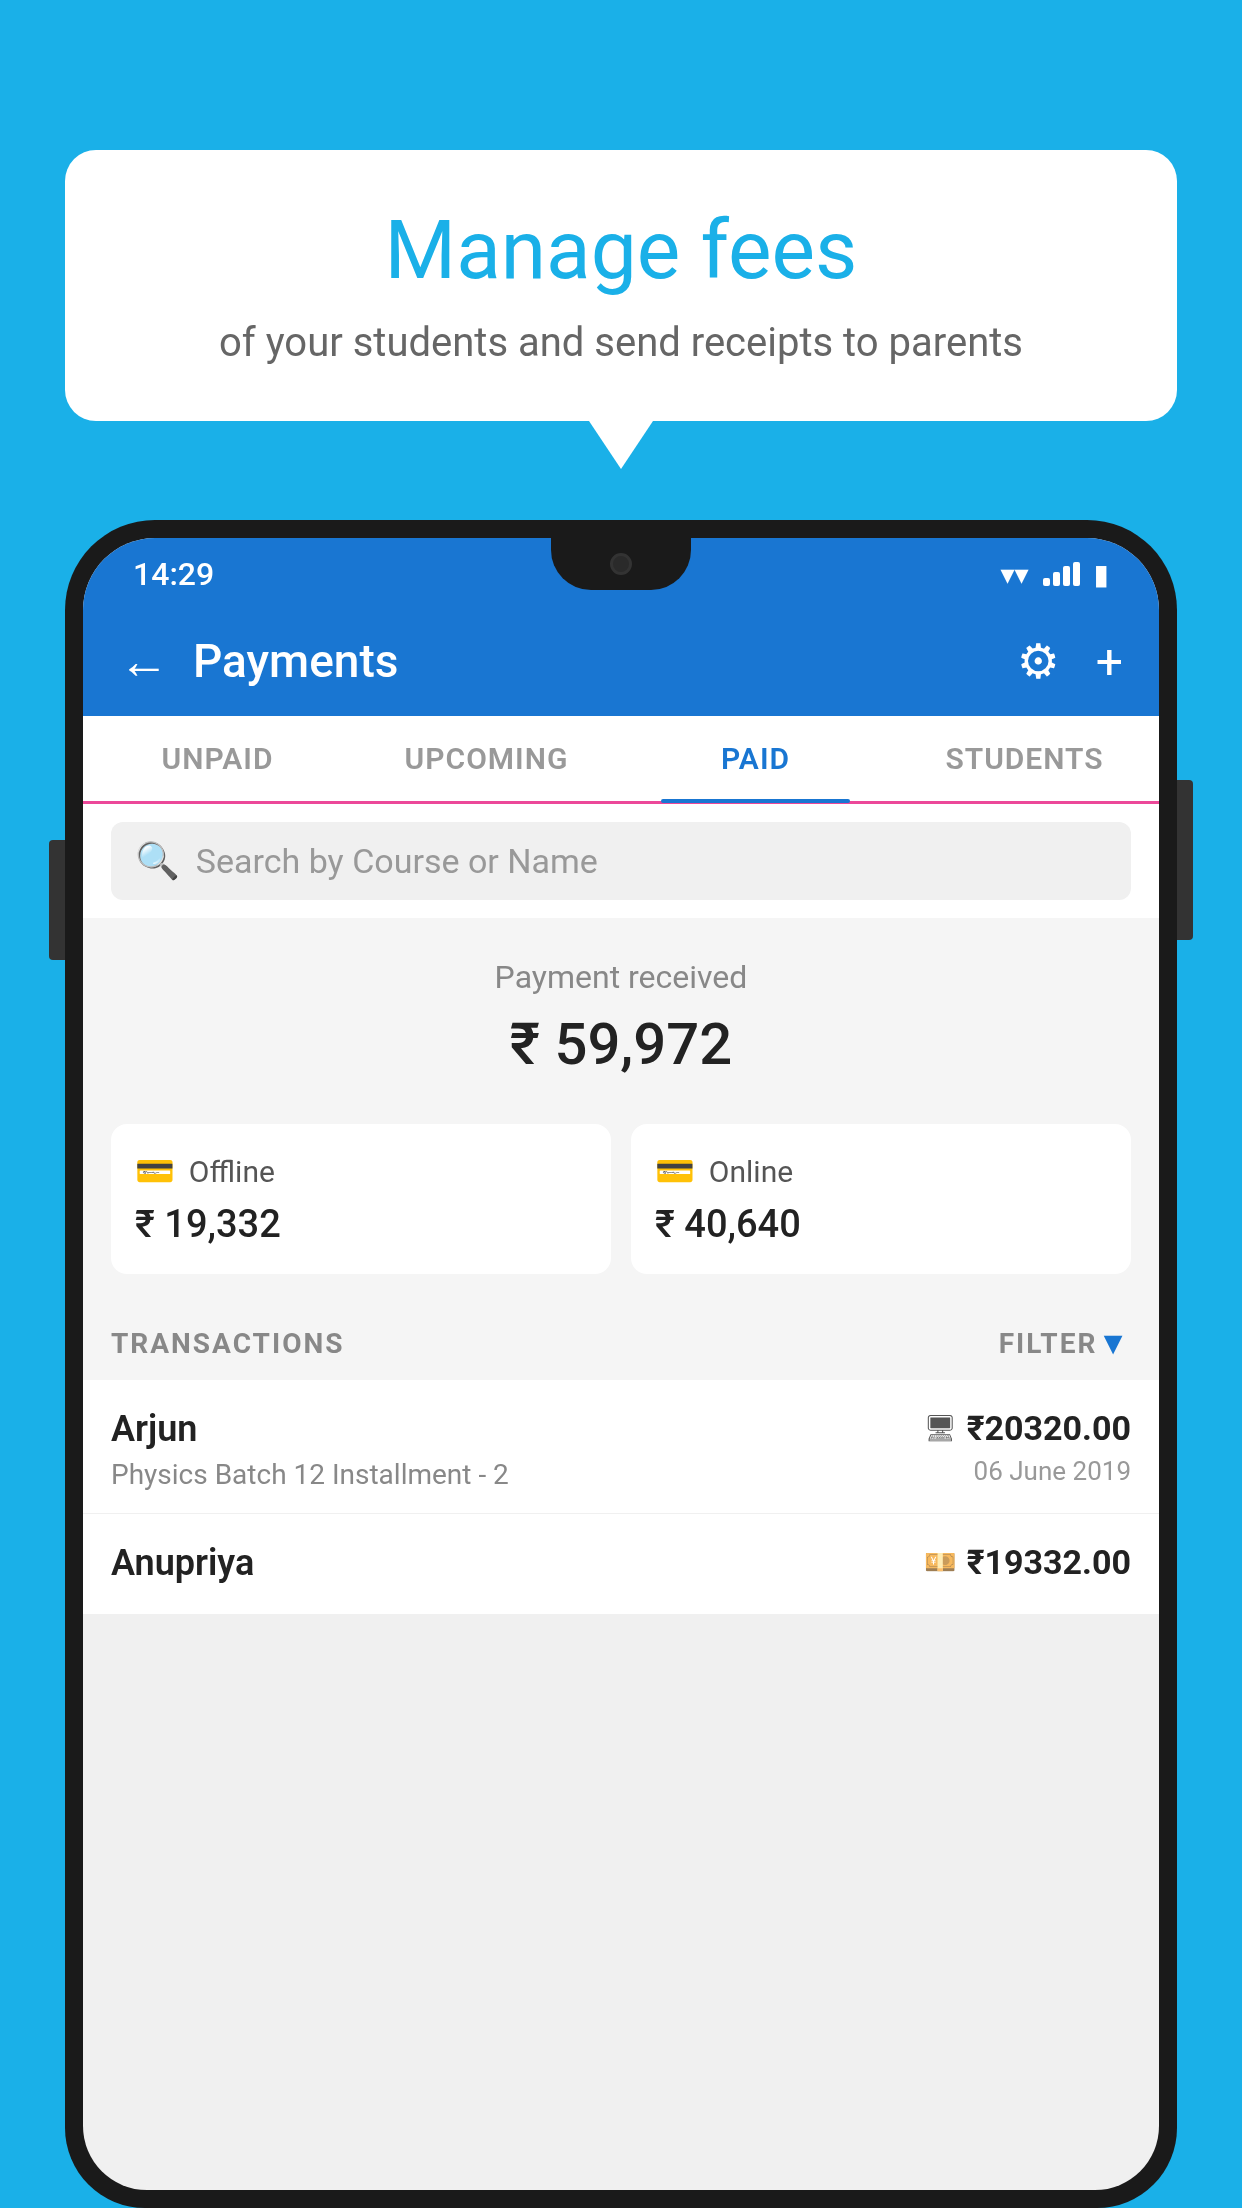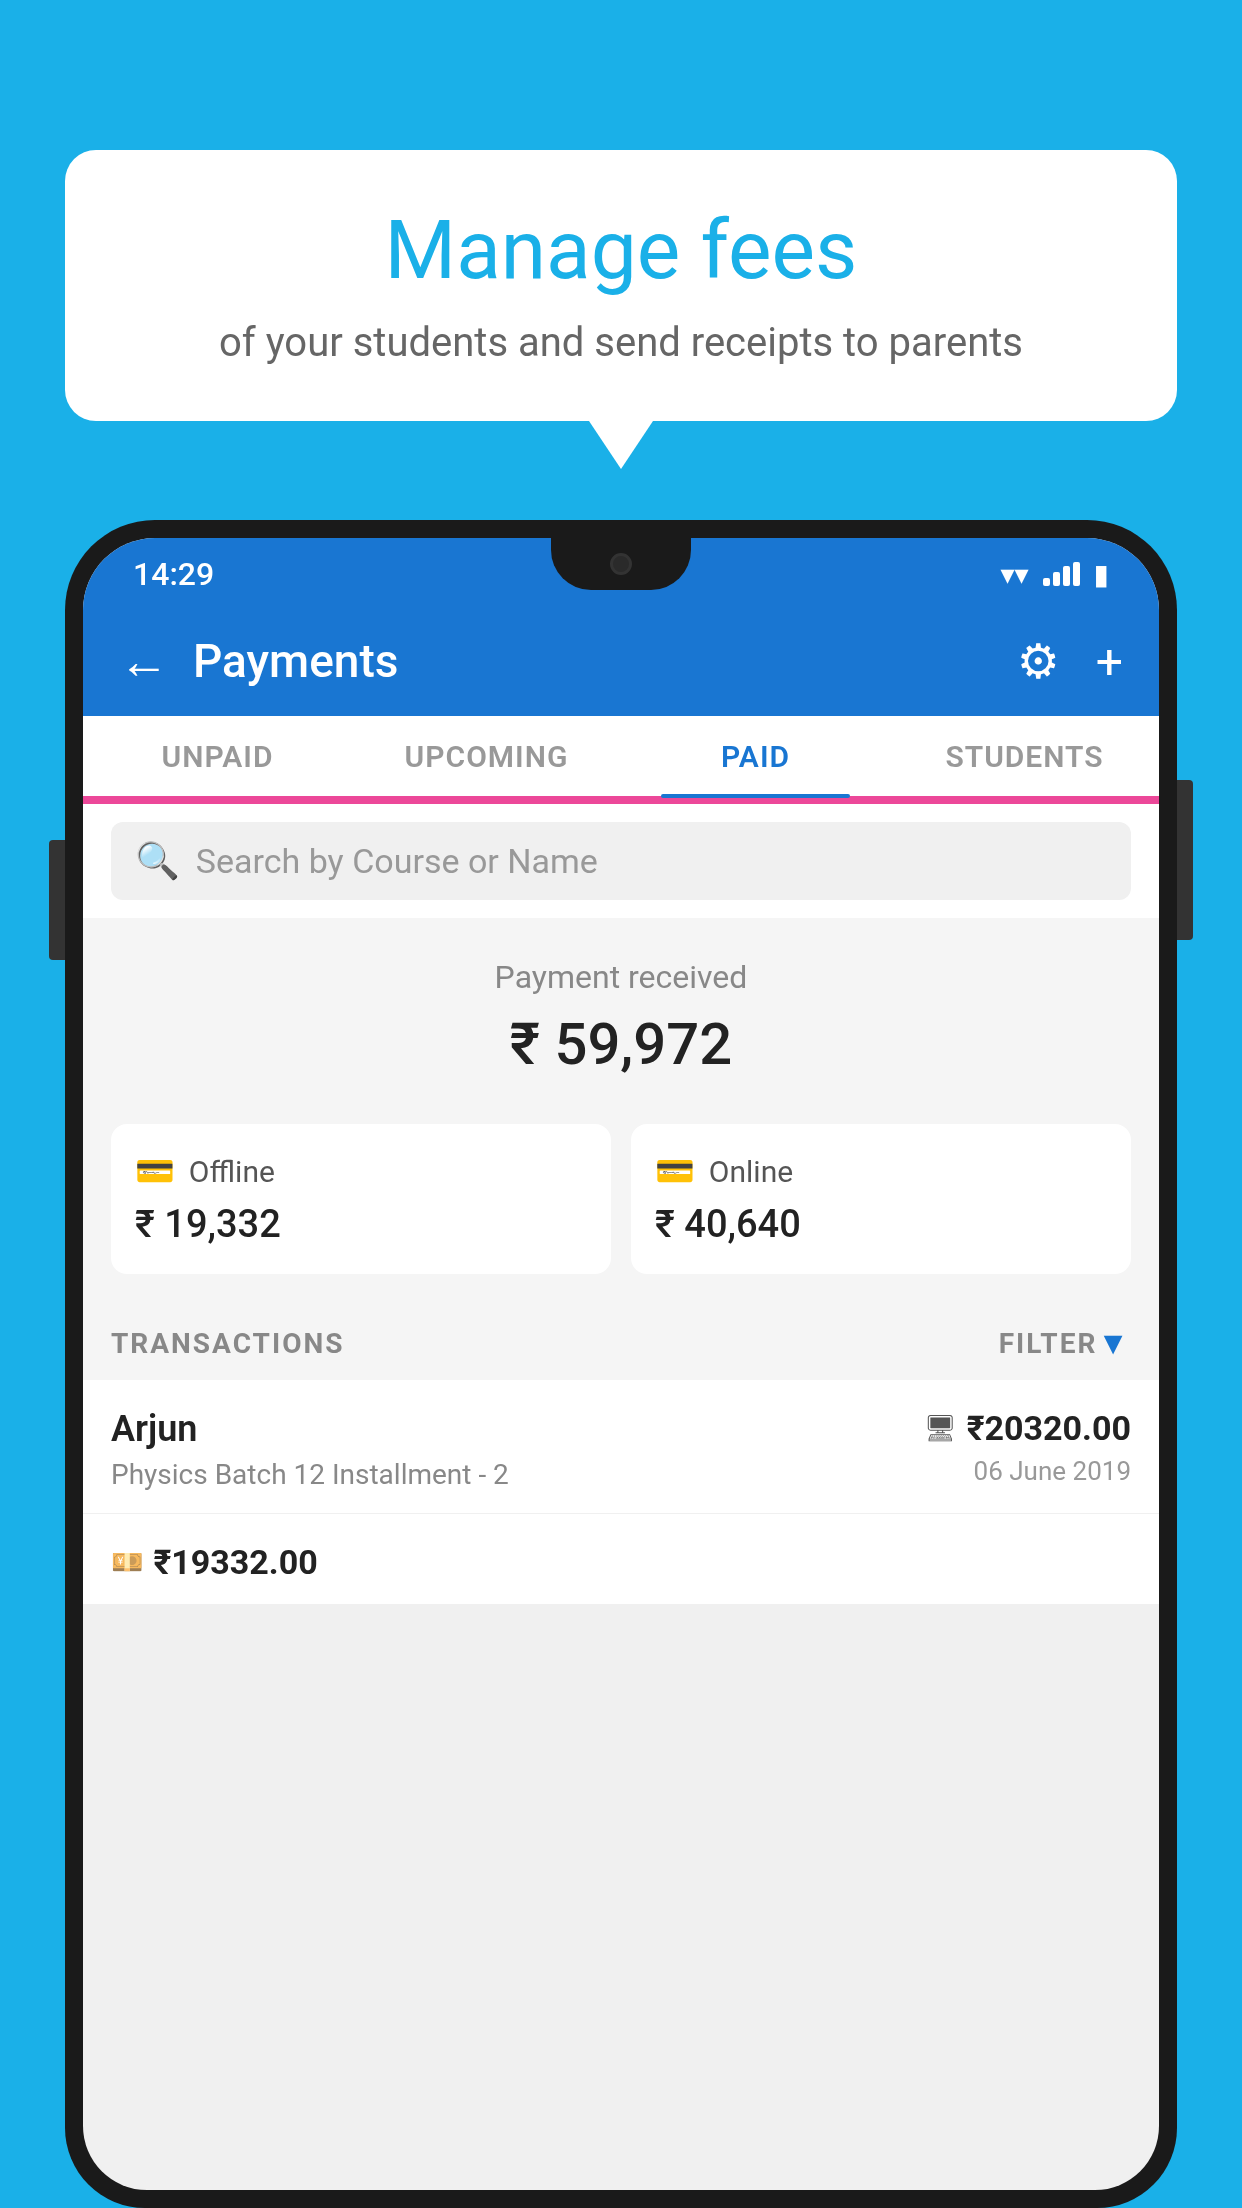--- a/index.html
+++ b/index.html
@@ -212,21 +212,21 @@
     .gear-btn, .plus-btn {
       color: white;
       font-size: 48px;
       cursor: pointer;
     }
 
     
     .tabs-bar {
       background: white;
       display: flex;
-      border-bottom: 8px solid #ec4899;
+      border-bottom: 3px solid #ec4899;
       height: 88px;
     }
 
     .tab {
       flex: 1;
       display: flex;
       align-items: center;
       justify-content: center;
       font-size: 30px;
       font-weight: 600;
@@ -538,20 +538,23 @@
             <div class="transaction-right">
               <div class="transaction-amount-row">
                 <span class="transaction-type-icon">🖥</span>
                 <span class="transaction-amount">₹20320.00</span>
               </div>
               <div class="transaction-date">06 June 2019</div>
             </div>
           </div>
 
           <div class="transaction-row">
+            <div class="transaction-left">
+              <div class="transaction-name">Anupriya</div>
+            </div>
             <div class="transaction-right">
               <div class="transaction-amount-row">
                 <span class="transaction-type-icon">💴</span>
                 <span class="transaction-amount">₹19332.00</span>
               </div>
             </div>
           </div>
 
         </div>
 

